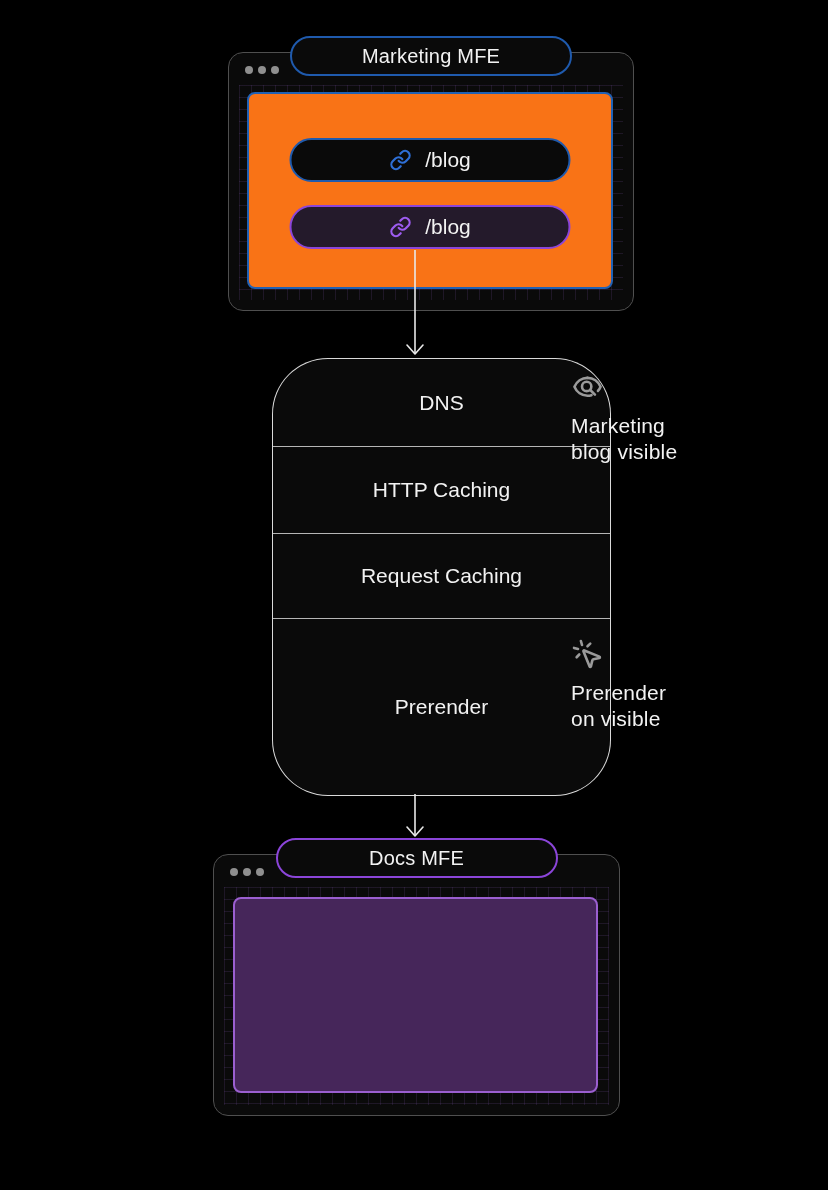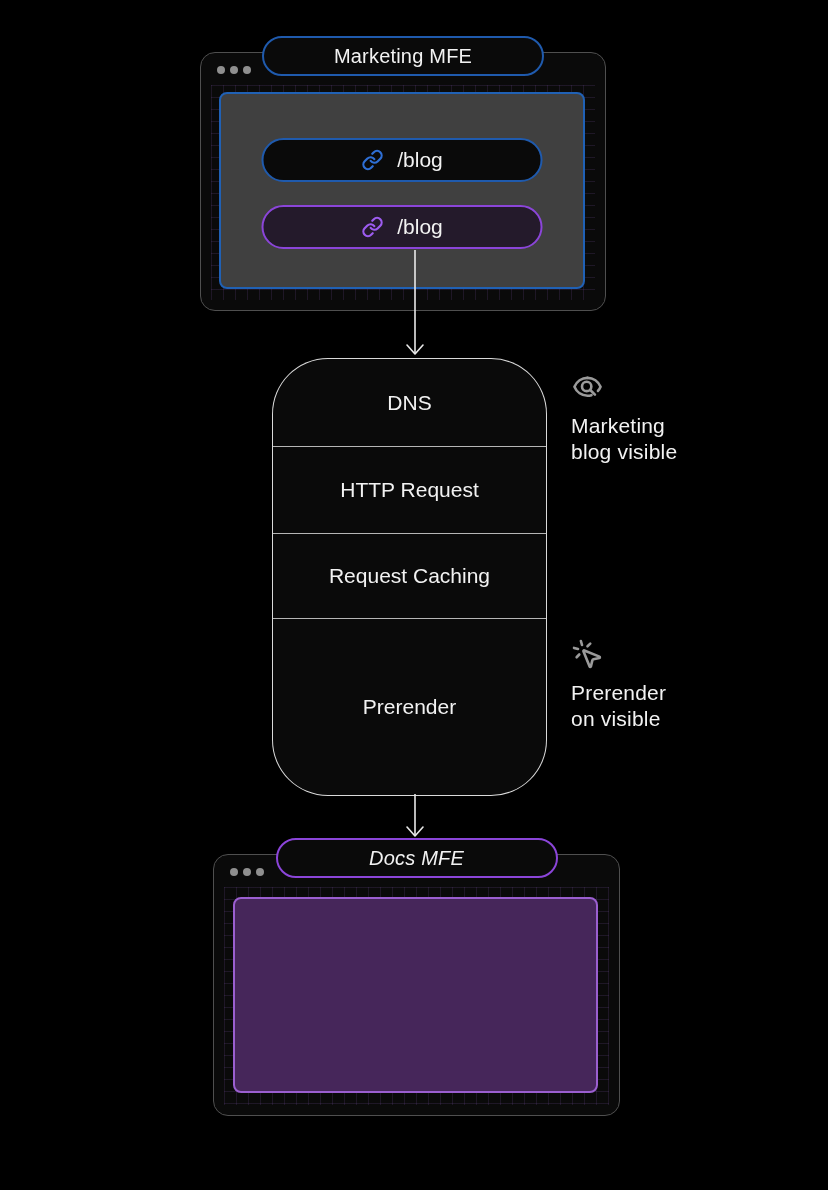--- a/index.html
+++ b/index.html
@@ -12,21 +12,21 @@
   }
   .canvas{position:absolute;inset:0;}
 
   
   .window{
     position:absolute;
     background:#0a0a0a;
     border:1px solid #4f4f4f;
     border-radius:15px;
   }
-  .win-top{left:200px;top:52px;width:404px;height:257px;}
+  .win-top{left:228px;top:52px;width:404px;height:257px;}
   .win-bottom{left:213px;top:854px;width:405px;height:260px;}
 
   .dots{position:absolute;top:13px;left:16px;display:flex;gap:5px;z-index:3;}
   .dot{width:8px;height:8px;border-radius:50%;background:#8f8f8f;}
 
   .grid-layer{
     position:absolute;left:10px;right:10px;top:32px;bottom:10px;
     background-image:
       linear-gradient(to right, rgba(140,95,190,0.16) 1px, transparent 1px),
       linear-gradient(to bottom, rgba(140,95,190,0.16) 1px, transparent 1px);
@@ -34,47 +34,47 @@
   }
 
   .tab{
     position:absolute;top:-17px;left:50%;transform:translateX(-50%);
     width:282px;height:40px;box-sizing:border-box;
     background:#0a0a0a;border-radius:21px;
     display:flex;align-items:center;justify-content:center;
     font-size:20px;color:#f2f2f2;letter-spacing:.2px;z-index:2;
   }
   .tab-blue{border:2px solid #1f5aad;}
-  .tab-purple{border:2px solid #8b45d9;font-style:italic;}
+  .tab-purple{border:2px solid #8b45d9;}
 
   .panel{position:absolute;box-sizing:border-box;border-radius:8px;}
   .panel-blue{
     left:18px;top:39px;width:366px;height:197px;
-    background:#404040;border:2px solid #2061b5;
+    background:#f97316;border:2px solid #2061b5;
   }
   .panel-purple{
     left:19px;top:42px;width:365px;height:196px;
     background:#46265a;border:2px solid #9b5fd0;
   }
 
   .link-pill{
     position:absolute;left:50%;transform:translateX(-50%);
     width:281px;height:44px;box-sizing:border-box;border-radius:22px;
     display:flex;align-items:center;justify-content:center;gap:14px;
     font-size:21px;color:#f2f2f2;cursor:pointer;
   }
   .pill-blue{top:44px;background:#0a0a0a;border:2px solid #1f5aad;}
   .pill-purple{top:111px;background:#241a2b;border:2px solid #8b45d9;}
   .link-icon{width:22px;height:22px;display:block;}
   .link-icon.blue{color:#2e6fd6;}
   .link-icon.purple{color:#9d5cf0;}
 
   
   .pipeline{
-    position:absolute;left:272px;top:358px;width:275px;height:438px;
+    position:absolute;left:272px;top:358px;width:339px;height:438px;
     box-sizing:border-box;
     background:#0a0a0a;
     border:1px solid rgba(255,255,255,0.85);
     border-radius:56px;
     display:flex;flex-direction:column;overflow:hidden;
   }
   .stage{
     display:flex;align-items:center;justify-content:center;
     font-size:21px;color:#f2f2f2;
     border-bottom:1px solid rgba(255,255,255,0.7);
@@ -133,21 +133,21 @@
   <svg class="arrow arrow-1" width="24" height="108" viewBox="0 0 24 108">
     <line x1="12" y1="0" x2="12" y2="103"></line>
     <path d="M4 95 L12 104 L20 95"></path>
   </svg>
 
   <section class="pipeline">
     <div class="stage">
       <span>DNS</span>
     </div>
     <div class="stage">
-      <span>HTTP Request</span>
+      <span>HTTP Caching</span>
     </div>
     <div class="stage">
       <span>Request Caching</span>
     </div>
     <div class="stage">
       <span>Prerender</span>
     </div>
   </section>
 
   <div class="annotation annotation-1">

